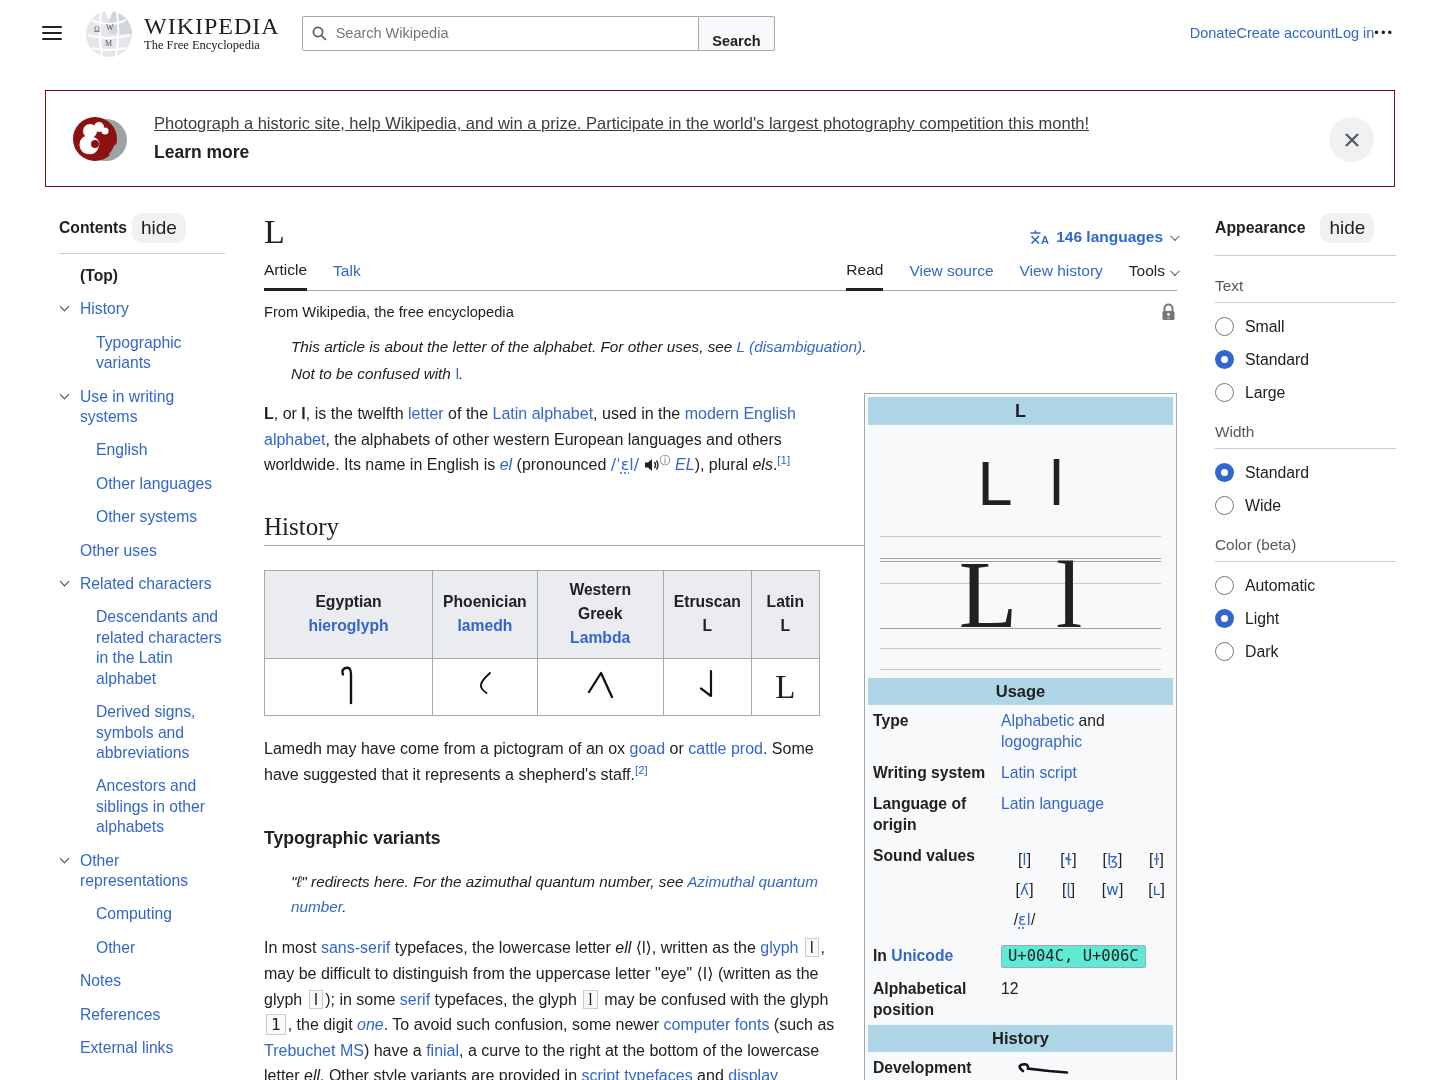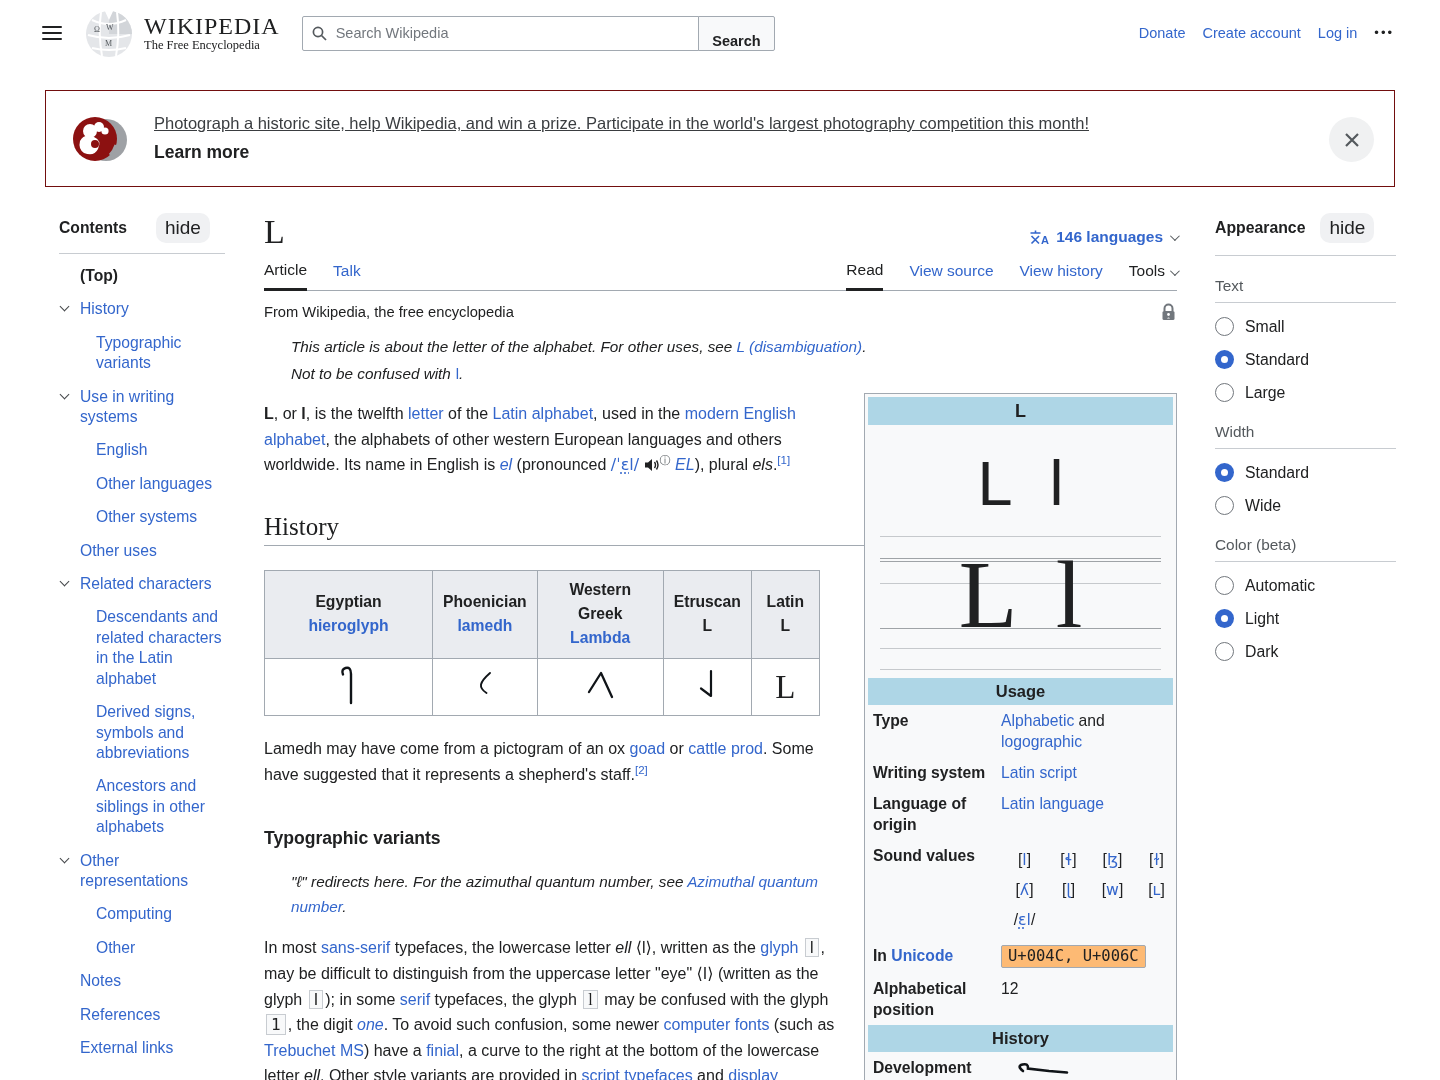--- a/index.html
+++ b/index.html
@@ -26,37 +26,37 @@
   .burger span { display:block; height:2px; background:#202122; border-radius:1px; }
   .logo { display:flex; align-items:center; margin-right:22px; cursor:pointer; }
   .wordmark { margin-left:10px; font-family:"Liberation Serif","DejaVu Serif",serif; line-height:1.05; }
   .wm-title { font-size:24px; letter-spacing:1px; }
   .wm-tag { font-size:12.5px; }
   .searchwrap { display:flex; height:35px; width:473px; }
   .searchbox { flex:1; display:flex; align-items:center; border:1px solid #a2a9b1; border-radius:2px 0 0 2px; background:#fff; padding:0 9px; gap:7px; }
   .searchbox input { border:none; outline:none; flex:1; font-size:14.5px; font-family:inherit; color:#202122; }
   .searchbox input::placeholder { color:#72777d; }
   .searchbtn { border:1px solid #a2a9b1; margin-left:-1px; border-radius:0 2px 2px 0; background:#f8f9fa; font-weight:bold; font-size:14.5px; padding:16px 13px; font-family:inherit; cursor:pointer; color:#202122; }
-  .hdr-right { margin-left:auto; display:flex; align-items:flex-start; gap:17px; font-size:14.5px; }
+  .hdr-right { margin-left:auto; display:flex; align-items:flex-start; font-size:14.5px; }
   .hdr-link { color:#36c; cursor:pointer; }
   .hdr-more { color:#202122; letter-spacing:2px; font-size:13px; cursor:pointer; }
 
   
   .banner { margin:24px 45px 0; border:1px solid #720e0e; height:97px; display:flex; align-items:center; padding:0 24px; position:relative; }
   .banner-text { margin-left:26px; }
   .banner-line1 { font-size:16.5px; color:#3a3d40;text-decoration:underline; }
   .banner-cta { margin-top:9px; font-size:17.5px; font-weight:bold; cursor:pointer; }
   .banner-close { position:absolute; right:20px; top:26px; width:45px; height:45px; border-radius:50%; background:#f0f1f2; display:flex; align-items:center; justify-content:center; cursor:pointer; }
 
   
   .page { display:flex; margin-top:26px; align-items:flex-start; }
 
   
   .toc { width:166px; margin-left:59px; flex:none; font-size:15.7px; }
-  .toc-head { display:flex; align-items:center; gap:29px; padding-bottom:10px; border-bottom:1px solid #c8ccd1; }
+  .toc-head { display:flex; align-items:center; gap:5px; padding-bottom:10px; border-bottom:1px solid #c8ccd1; }
   .toc-title { font-weight:bold; }
   .chip { background:#f0f1f3; border-radius:10px; padding:4px 9px; font-size:19px; cursor:pointer; color:#202122; }
   .toc-list { margin-top:12px; }
   .toc-item { position:relative; padding-left:21px; margin-bottom:13px; line-height:1.3; color:#36c; cursor:pointer; }
   .toc-item.lvl2 { padding-left:37px; }
   .toc-item.active { color:#202122; font-weight:bold; }
   .toc-arrow { position:absolute; left:2px; top:4px; width:7px; height:7px; border-right:1.7px solid #44474a; border-bottom:1.7px solid #44474a; transform:rotate(45deg); cursor:pointer; }
 
   
   .main { width:913px; margin-left:39px; flex:none; }
@@ -92,21 +92,21 @@
   .ib-specimen-sans { text-align:center; font-size:63px; font-weight:500; padding:16px 0 4px; word-spacing:22px; }
   .ruled { position:relative; height:140px; margin:2px 12px 6px; overflow:hidden; }
   .ruled .ln { position:absolute; left:0; right:0; height:1px; background:#9fa3a7; }
   .ruled .ln.light { background:#c6c9cc; }
   .ruled-letters { position:absolute; top:2px; left:50%; transform:translateX(-50%); font-family:"Liberation Serif","DejaVu Serif",serif; font-size:96px; line-height:1.28; word-spacing:18px; }
   .ib-row { display:flex; padding:5px 5px; gap:8px; }
   .ib-label { width:120px; flex:none; font-weight:bold; }
   .ib-value { flex:1; }
   .sv-row { display:flex; gap:17px; padding-left:10px; }
   .sv-cell { width:27px; text-align:center; line-height:1.9; }
-  .uni-chip { display:inline-block; border:1px solid #a2a9b1; background:#fdba74; border-radius:2px; padding:0 6px; font-family:"DejaVu Sans Mono",monospace; font-size:15.5px; }
+  .uni-chip { display:inline-block; border:1px solid #a2a9b1; background:#5eead4; border-radius:2px; padding:0 6px; font-family:"DejaVu Sans Mono",monospace; font-size:15.5px; }
   .dev-goad { margin:4px 0 2px 14px; }
 
   
   .appearance { width:181px; margin-left:38px; flex:none; font-size:15.8px; }
   .app-head { display:flex; align-items:center; gap:15px; padding-bottom:12px; border-bottom:1px solid #c8ccd1; }
   .app-title { font-weight:bold; }
   .app-sec-label { color:#54595d; margin-top:21px; padding-bottom:7px; border-bottom:1px solid #c8ccd1; font-size:15.4px; }
   .radio-row { display:flex; align-items:center; gap:11px; margin-top:14px; cursor:pointer; }
   .radio { width:19px; height:19px; border-radius:50%; border:1.5px solid #72777d; background:#fff; flex:none; position:relative; }
   .radio.sel { border:none; background:#36c; }

